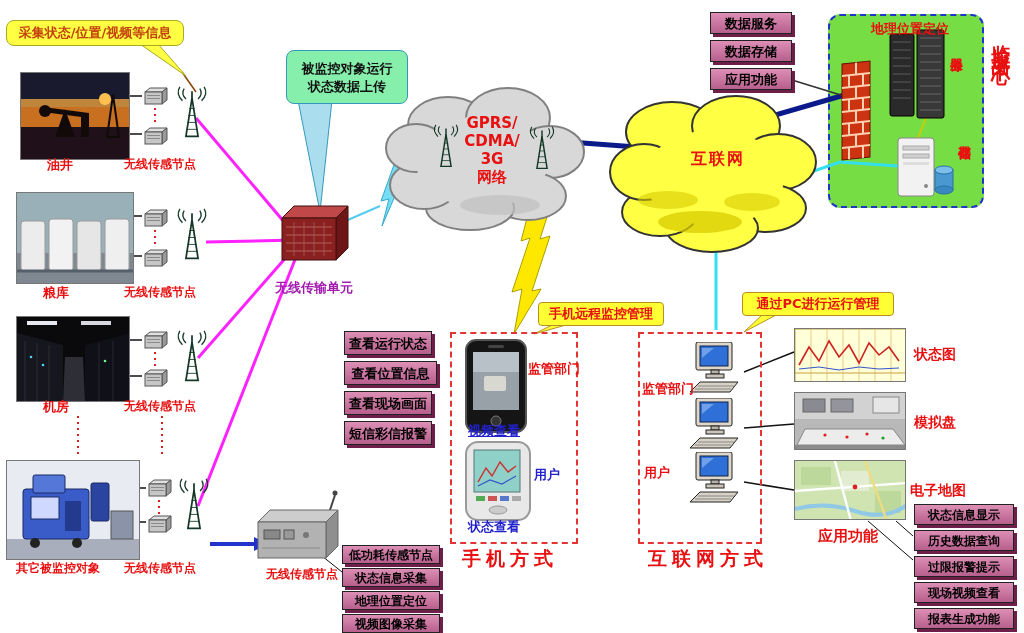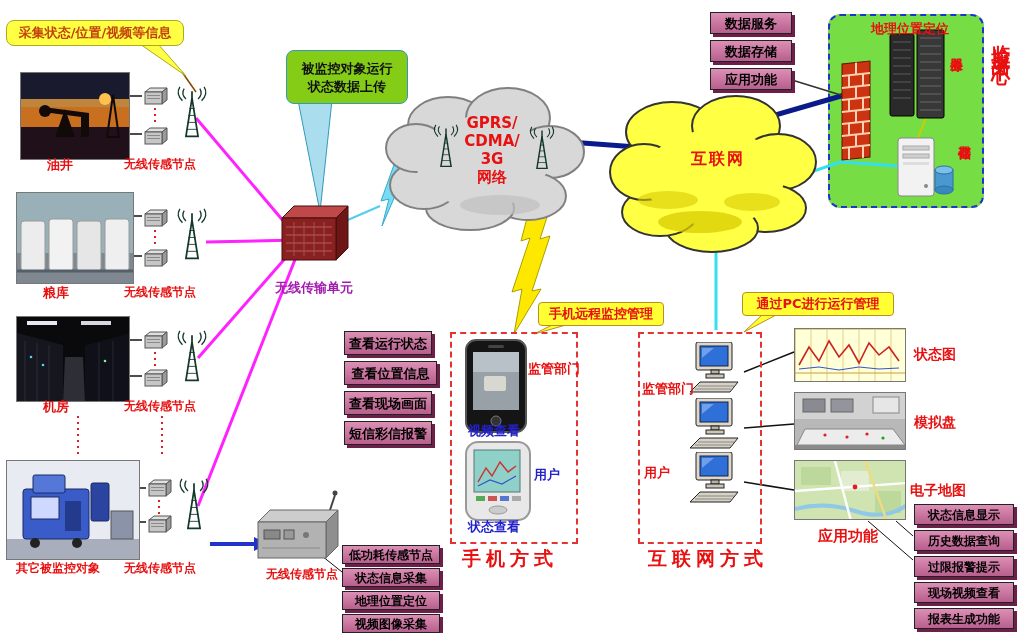--- a/index.html
+++ b/index.html
@@ -388,21 +388,21 @@
       <rect x="258" y="522" width="68" height="36" fill="#b2b2b2" stroke="#666"></rect>
       <rect x="264" y="530" width="16" height="9" fill="#888" stroke="#555"></rect>
       <rect x="284" y="530" width="10" height="9" fill="#999" stroke="#555"></rect>
       <circle cx="306" cy="535" r="3" fill="#777"></circle>
       <line x1="262" y1="548" x2="320" y2="548" stroke="#8a8a8a"></line>
     </g>
   </svg>
 
   <div class="callout" style="left:6px;top:20px;width:178px;height:26px;background:#ffff44;border:1px solid #aaaa22;color:#c2410c;font-size:13px;line-height:24px;">采集状态/位置/视频等信息</div>
 
-  <div class="callout pre" style="left:286px;top:50px;width:122px;height:54px;background:#84cc16;border:1px solid #3399bb;color:#111;font-size:13px;padding-top:9px;">被监控对象运行
+  <div class="callout pre" style="left:286px;top:50px;width:122px;height:54px;background:#86efac;border:1px solid #3399bb;color:#111;font-size:13px;padding-top:9px;">被监控对象运行
 状态数据上传</div>
 
   <div class="banner" style="left:538px;top:302px;width:126px;height:24px;line-height:22px;">手机远程监控管理</div>
 
   <div class="banner" style="left:742px;top:292px;width:152px;height:24px;line-height:22px;">通过PC进行运行管理</div>
 
   <div class="lbl red ctr" style="left:20px;top:158px;width:80px;font-size:13px;">油井</div>
   <div class="lbl red ctr" style="left:112px;top:158px;width:96px;font-size:12px;">无线传感节点</div>
   <div class="lbl red ctr" style="left:16px;top:286px;width:80px;font-size:13px;">粮库</div>
   <div class="lbl red ctr" style="left:112px;top:286px;width:96px;font-size:12px;">无线传感节点</div>
@@ -427,21 +427,21 @@
   <div class="lbl red vert" style="left:956px;top:136px;height:62px;font-size:13px;">存储器</div>
   <div class="lbl red vert" style="left:990px;top:30px;height:170px;font-size:19px;letter-spacing:4px;">监控服务中心</div>
 
   <div class="pinkitem" style="left:344px;top:331px;width:88px;height:24px;line-height:24px;font-size:13px;">查看运行状态</div>
   <div class="pinkitem" style="left:344px;top:361px;width:93px;height:24px;line-height:24px;font-size:13px;">查看位置信息</div>
   <div class="pinkitem" style="left:344px;top:391px;width:88px;height:24px;line-height:24px;font-size:13px;">查看现场画面</div>
   <div class="pinkitem" style="left:344px;top:421px;width:88px;height:24px;line-height:24px;font-size:13px;">短信彩信报警</div>
 
   <div class="dashedbox" style="left:450px;top:332px;width:128px;height:212px;"></div>
   <div class="lbl red" style="left:528px;top:362px;width:54px;font-size:13px;">监管部门</div>
-  <div class="lbl blue" style="left:468px;top:424px;width:58px;font-size:13px;">视频查看</div>
+  <div class="lbl blue" style="left:468px;top:424px;width:58px;font-size:13px;text-decoration:underline;">视频查看</div>
   <div class="lbl blue" style="left:534px;top:468px;width:30px;font-size:13px;">用户</div>
   <div class="lbl blue" style="left:468px;top:520px;width:58px;font-size:13px;">状态查看</div>
   <div class="caption" style="left:462px;top:546px;">手机方式</div>
 
   <div class="dashedbox" style="left:638px;top:332px;width:124px;height:212px;"></div>
   <div class="lbl red" style="left:642px;top:382px;width:54px;font-size:13px;">监管部门</div>
   <div class="lbl red" style="left:644px;top:466px;width:30px;font-size:13px;">用户</div>
   <div class="caption" style="left:648px;top:546px;">互联网方式</div>
 
   <div class="lbl red" style="left:914px;top:346px;width:52px;font-size:14px;">状态图</div>

